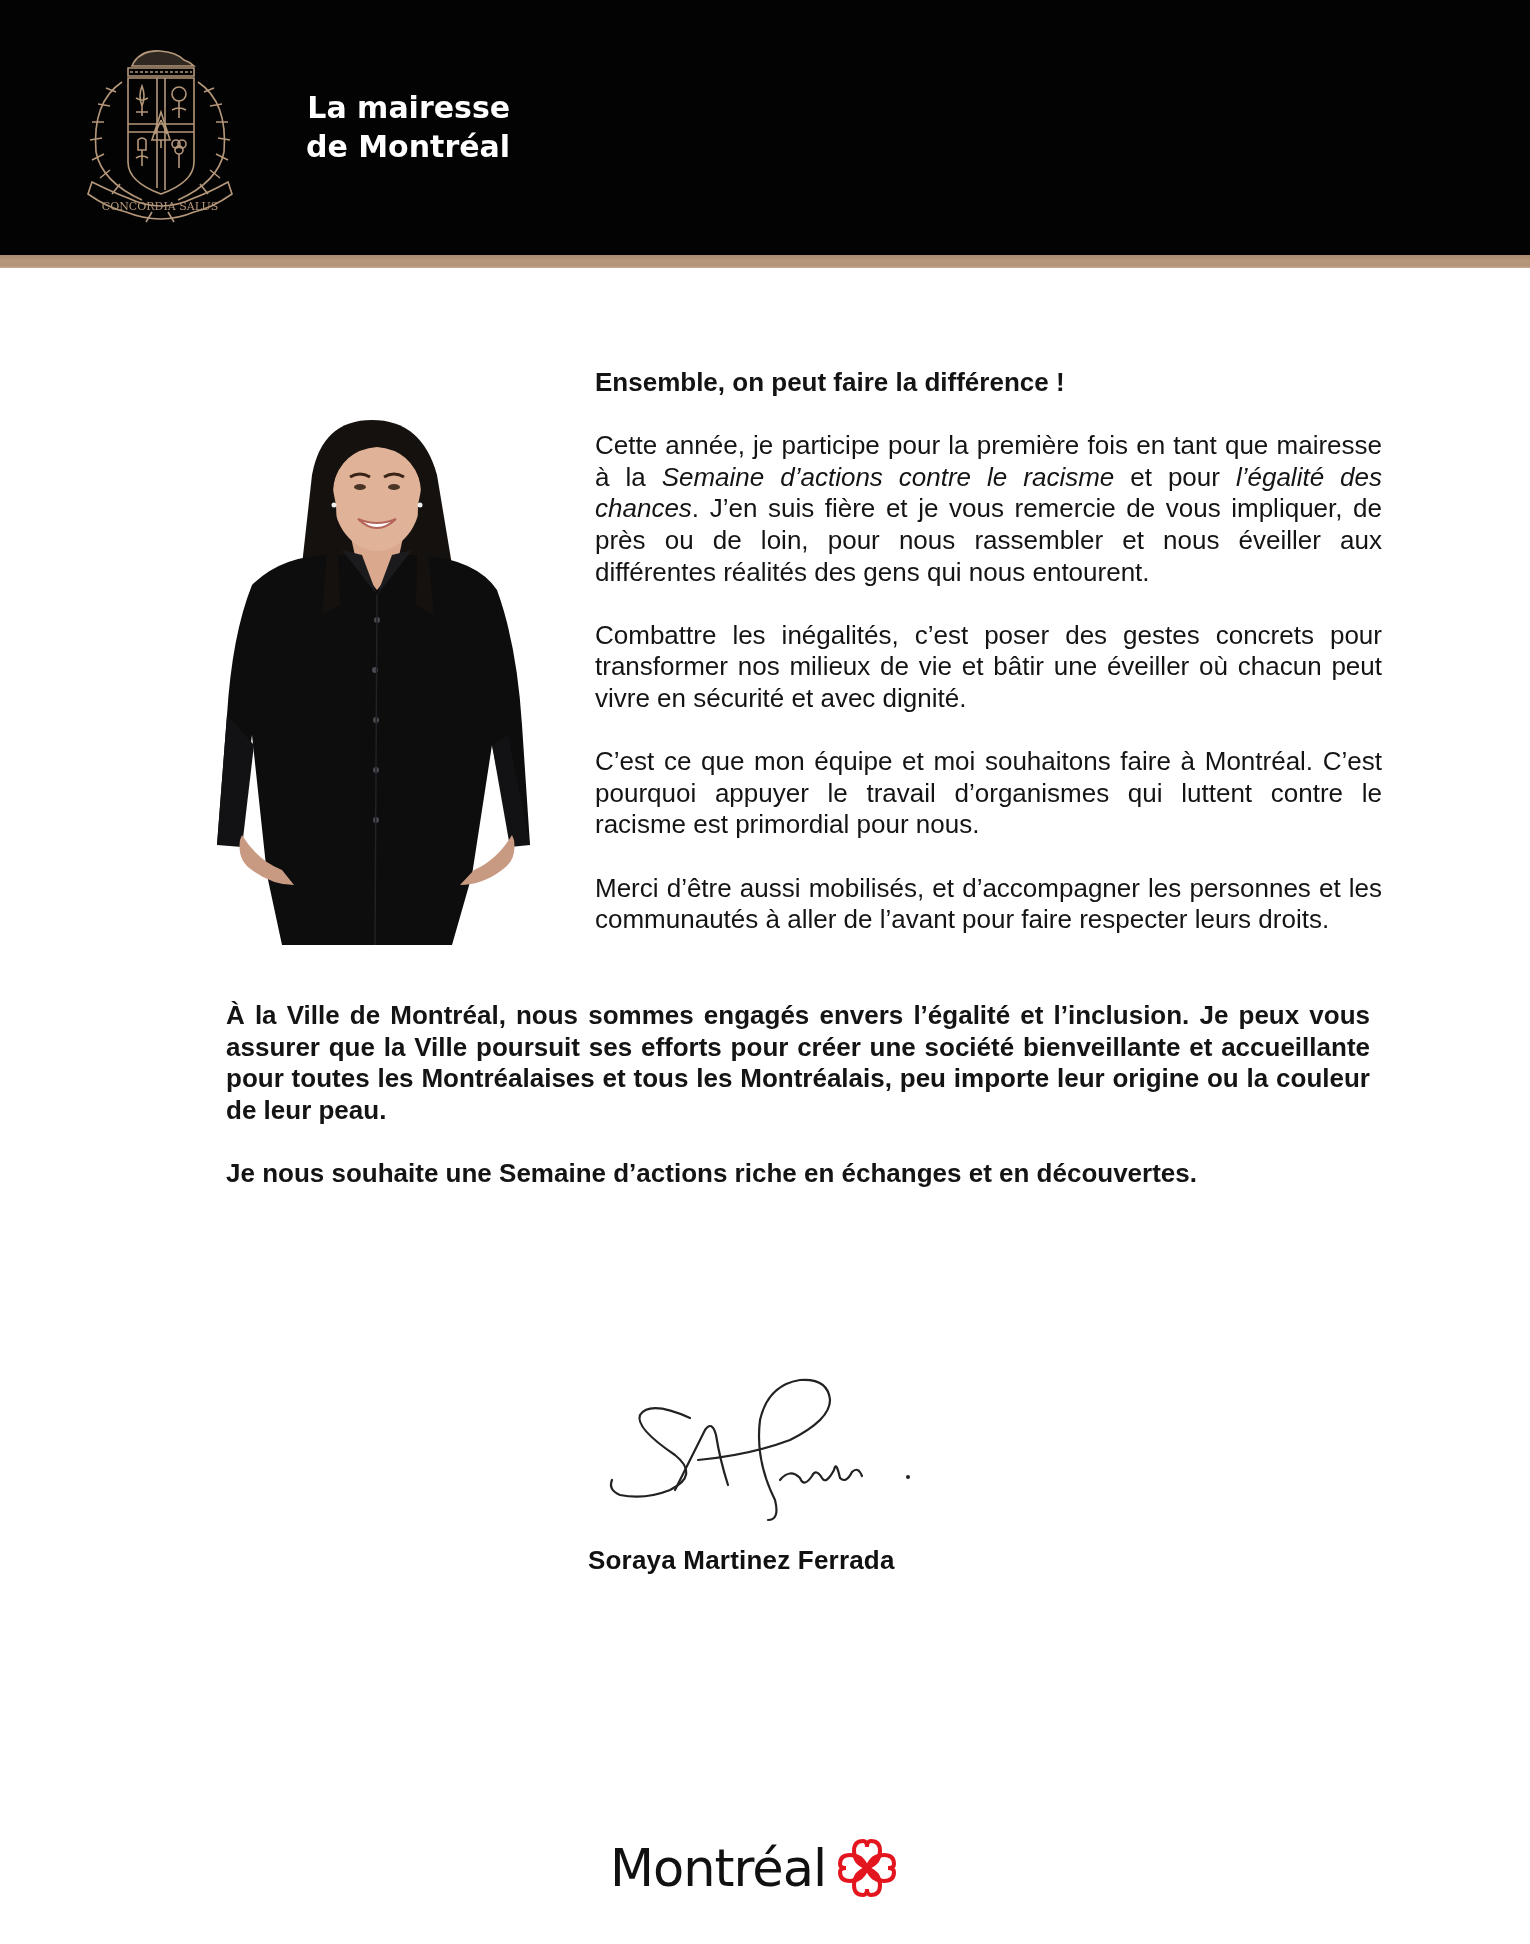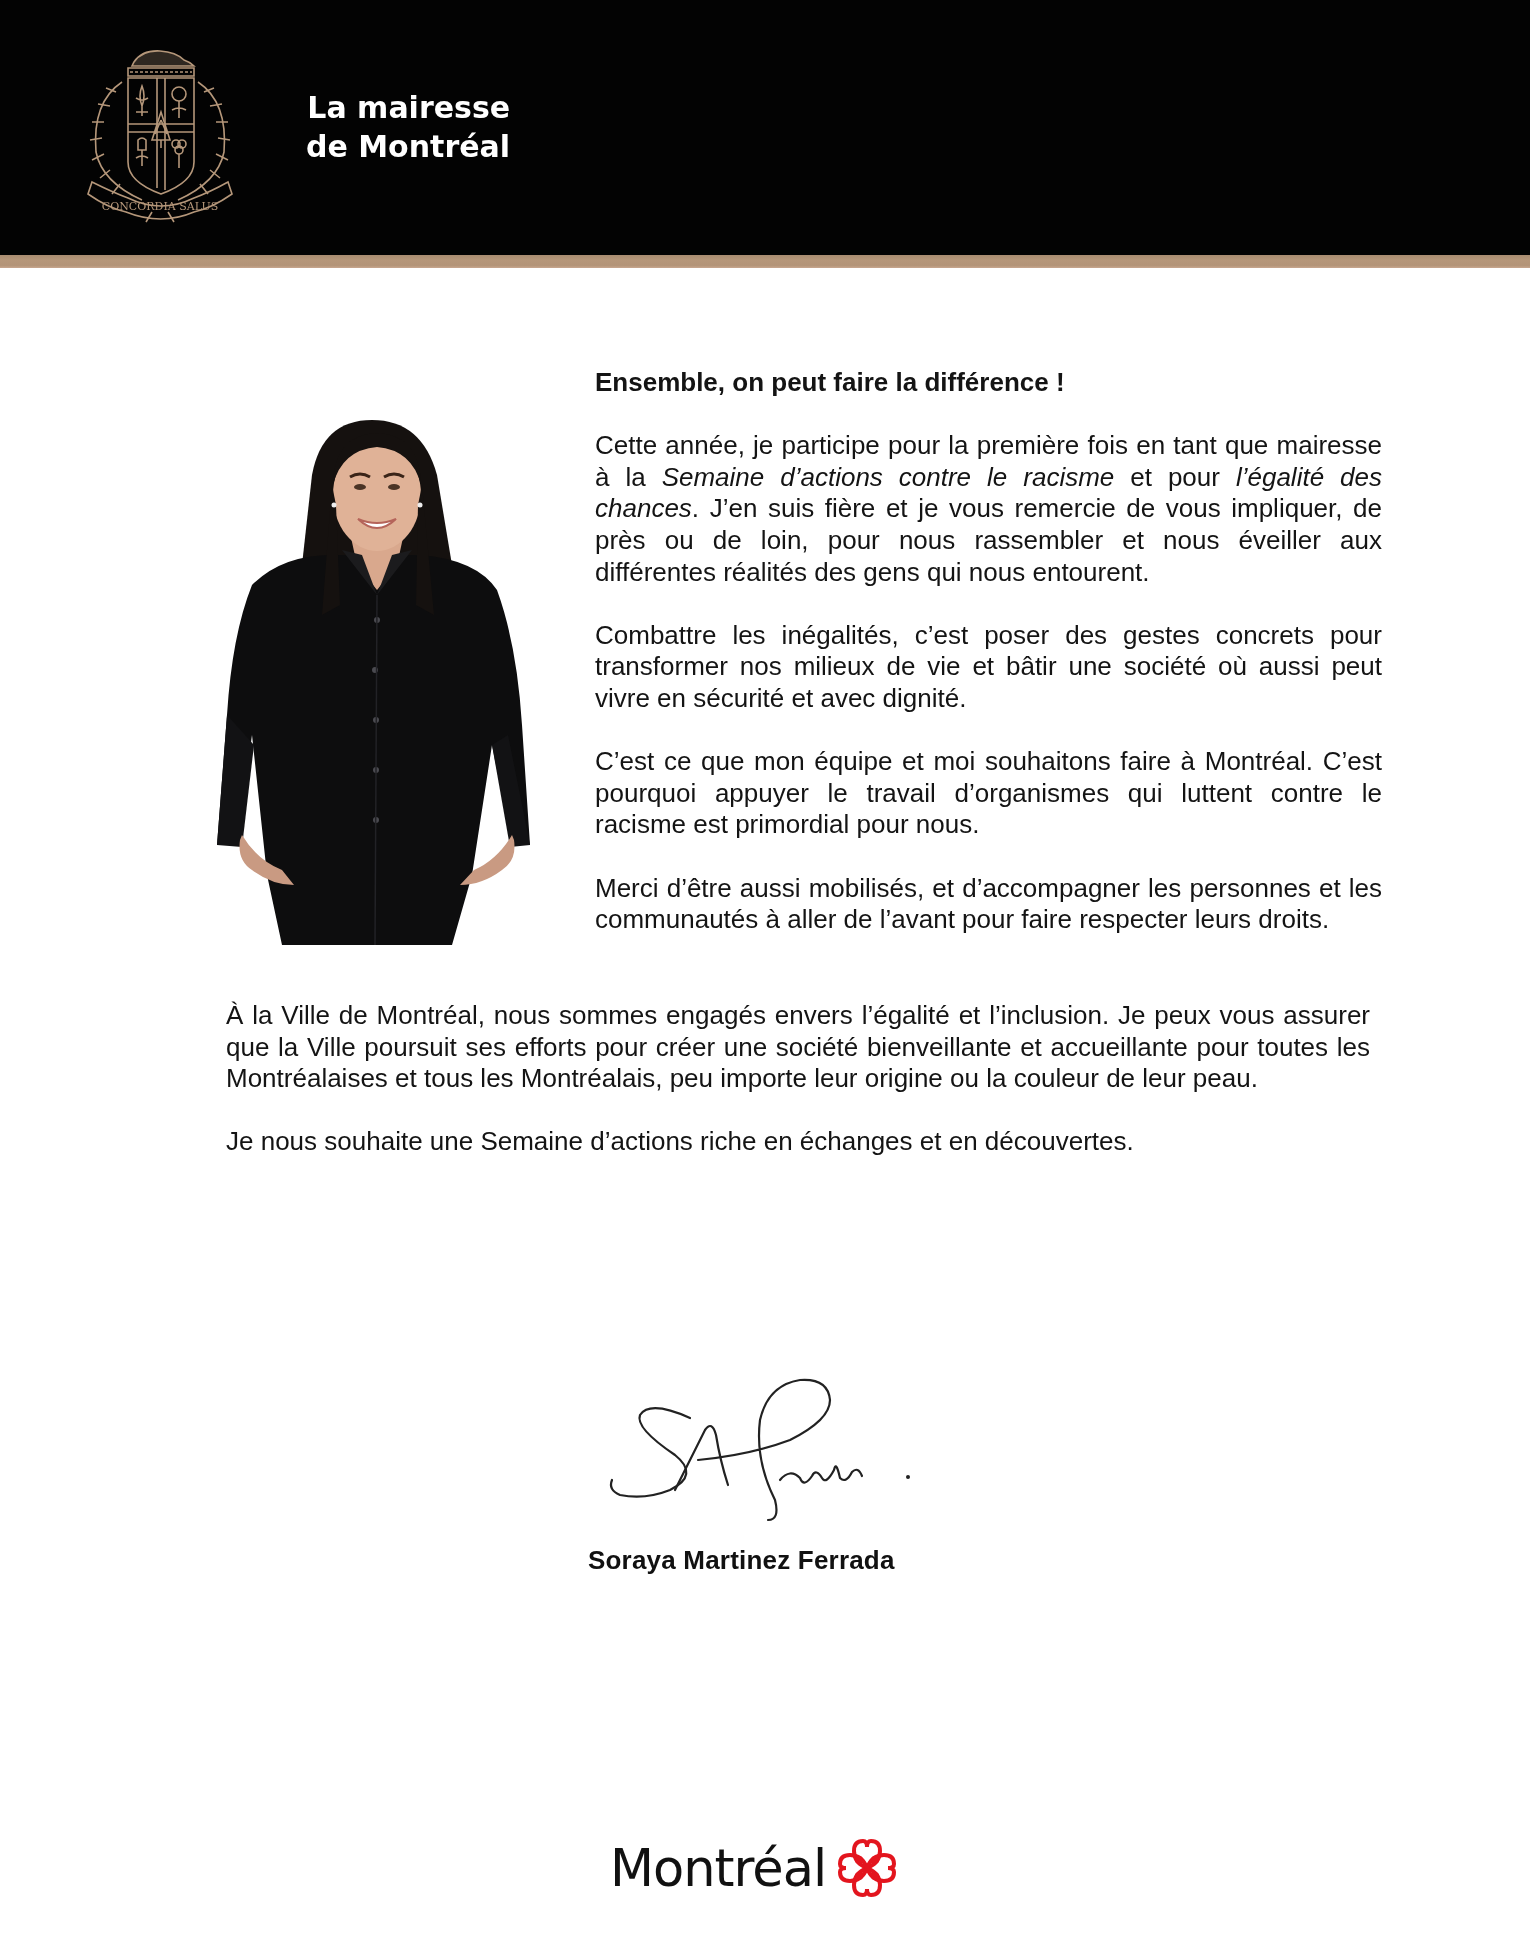--- a/index.html
+++ b/index.html
@@ -11,21 +11,21 @@
   .crest { position:absolute; left:72px; top:42px; width:176px; height:182px; }
   .htitle { position:absolute; left:306px; top:88px; color:#ffffff;
             font-family:"DejaVu Sans", sans-serif; font-weight:bold; font-size:30px;
             line-height:39px; letter-spacing:0px; }
   .htitle div { white-space:nowrap;text-align:right; }
   .photo { position:absolute; left:212px; top:415px; width:330px; height:530px; }
   .txt { position:absolute; font-size:26px; line-height:31.6px; text-align:justify;
          color:#141414; }
   .txt p { margin:0 0 31.6px 0; text-align:justify; }
   .narrow { left:583px; width:787px; top:367px;margin-left:12px; }
-  .wide { left:226px; width:1144px; top:1000px; }
+  .wide { left:226px; width:1144px; top:1000px;font-weight:bold; }
   .heading { font-weight:bold; margin-bottom:31.6px; }
   .txt p.last { text-align:left; }
   em { font-style:italic; }
   .sig { position:absolute; left:590px; top:1360px; width:340px; height:180px; }
   .signame { position:absolute; left:588px; top:1545px; font-weight:bold; font-size:26px;
              color:#111; white-space:nowrap; letter-spacing:0.2px; }
   .logo { position:absolute; left:610px; top:1828px; height:80px; display:flex; align-items:center; }
   .logo-text { font-family:"DejaVu Sans", sans-serif; font-size:51px; color:#111;
                letter-spacing:-1px; line-height:1; }
   .rosette { width:70px; height:70px; margin-left:6px; }
@@ -110,21 +110,21 @@
       <circle cx="164" cy="305" r="3"></circle>
     <circle cx="164" cy="355" r="3"></circle>
       <circle cx="164" cy="405" r="3"></circle>
   </g>
   <path d="M165 180 L163 530" stroke="#222226" stroke-width="1.5"></path>
 </svg>
 
 <div class="txt narrow">
   <p class="heading">Ensemble, on peut faire la différence !</p>
   <p><span>Cette année, je participe pour la première fois en tant que mairesse à la </span><em>Semaine d’actions contre le racisme</em><span> et pour </span><em>l’égalité des chances</em><span>. J’en suis fière et je vous remercie de vous impliquer, de près ou de loin, pour nous rassembler et nous éveiller aux différentes réalités des gens qui nous entourent.</span></p>
-  <p>Combattre les inégalités, c’est poser des gestes concrets pour transformer nos milieux de vie et bâtir une société où aussi peut vivre en sécurité et avec dignité.</p>
+  <p>Combattre les inégalités, c’est poser des gestes concrets pour transformer nos milieux de vie et bâtir une éveiller où chacun peut vivre en sécurité et avec dignité.</p>
   <p>C’est ce que mon équipe et moi souhaitons faire à Montréal. C’est pourquoi appuyer le travail d’organismes qui luttent contre le racisme est primordial pour nous.</p>
   <p>Merci d’être aussi mobilisés, et d’accompagner les personnes et les communautés à aller de l’avant pour faire respecter leurs droits.</p>
 </div>
 
 <div class="txt wide">
   <p>À la Ville de Montréal, nous sommes engagés envers l’égalité et l’inclusion. Je peux vous assurer que la Ville poursuit ses efforts pour créer une société bienveillante et accueillante pour toutes les Montréalaises et tous les Montréalais, peu importe leur origine ou la couleur de leur peau.</p>
   <p class="last">Je nous souhaite une Semaine d’actions riche en échanges et en découvertes.</p>
 </div>
 
 <svg class="sig" viewBox="0 0 340 180">

